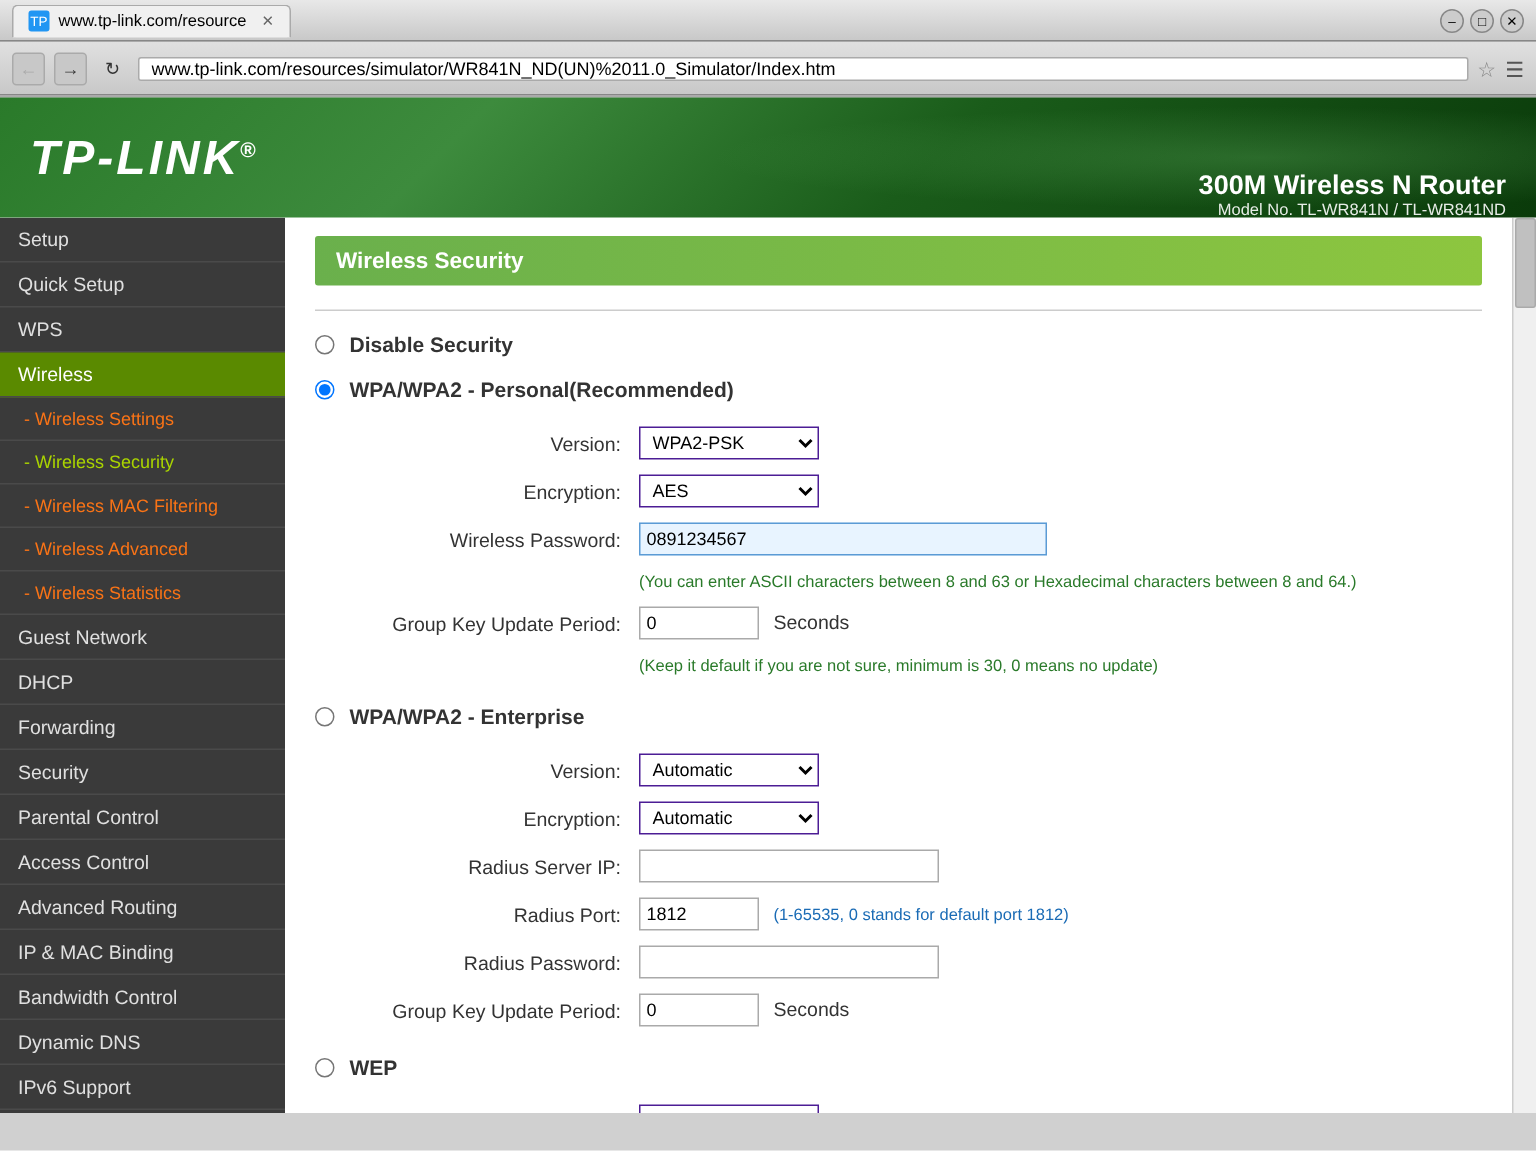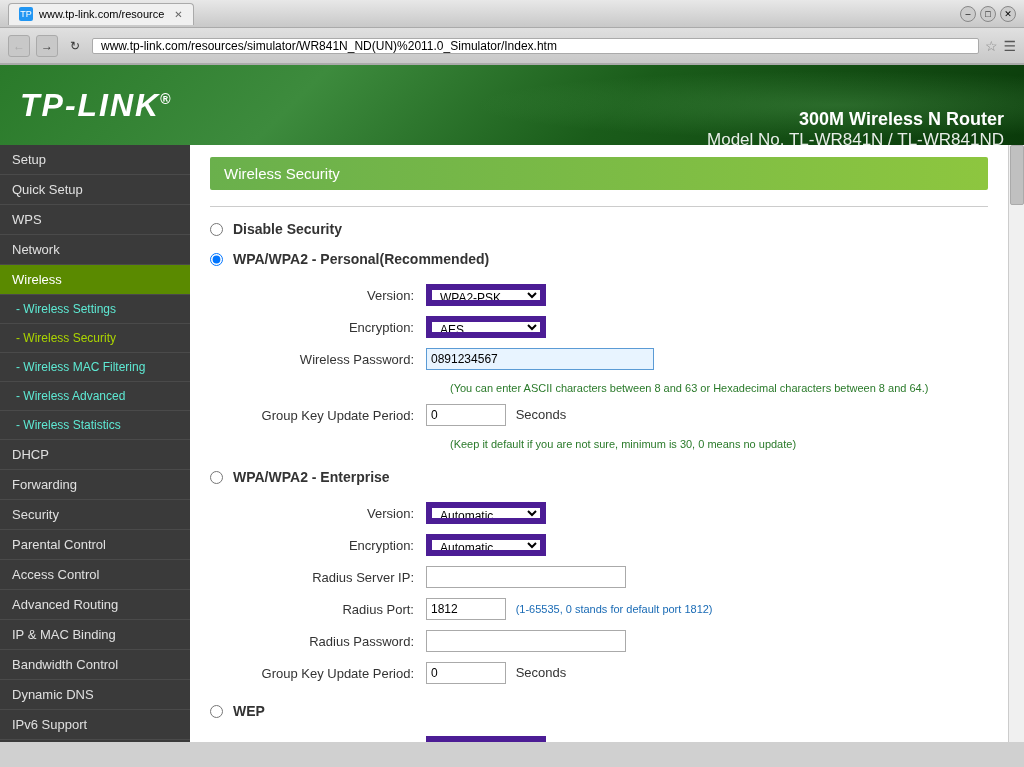--- a/index.html
+++ b/index.html
@@ -116,21 +116,21 @@
       font-style: italic;
     }
     .tp-logo sup { font-size: 14px; vertical-align: super; font-style: normal; }
     .tp-model-info {
       margin-left: auto;
       text-align: right;
       color: white;
       z-index: 1;
     }
     .tp-model-name { font-size: 18px; font-weight: bold; margin-top: 48px; }
-    .tp-model-number { font-size: 17px; opacity: 0.9; }
+    .tp-model-number { font-size: 11px; opacity: 0.9; }
 
     
     .main-area {
       display: flex;
       flex: 1;
       overflow: hidden;
     }
 
     
     .sidebar {
@@ -141,21 +141,21 @@
       color: white;
     }
     .sidebar-item {
       padding: 7px 12px;
       cursor: pointer;
       border-bottom: 1px solid #4a4a4a;
       font-size: 13px;
       color: #e0e0e0;
     }
     .sidebar-item.active { background: #5a8a00; color: white; }
-    .sidebar-item.sub { padding-left: 16px; font-size: 12px; color: #5eead4; }
+    .sidebar-item.sub { padding-left: 16px; font-size: 12px; color: #f97316; }
     .sidebar-item.sub-active { color: #aad400; }
 
     
     .content-area {
       flex: 1;
       background: white;
       overflow-y: auto;
       position: relative;
     }
     .scrollbar-track {
@@ -180,21 +180,21 @@
     
     .page-title-bar {
       background: linear-gradient(to right, #6ab04c, #8dc63f);
       padding: 8px 14px;
       margin: 12px 0 16px 0;
       border-radius: 2px;
     }
     .page-title-bar span {
       color: white;
       font-size: 15px;
-      font-weight: normal;
+      font-weight: bold;
     }
 
     
     .section-divider {
       border: none;
       border-top: 1px solid #ccc;
       margin: 10px 0;
     }
 
     
@@ -209,43 +209,43 @@
       font-size: 14px;
       font-weight: bold;
       color: #333;
     }
     .form-table { width: 100%; border-collapse: collapse; margin-left: 30px; }
     .form-table td { padding: 5px 6px; vertical-align: middle; font-size: 13px; }
     .label-td { text-align: right; width: 180px; color: #333; padding-right: 10px; }
     .form-select {
       width: 120px;
       height: 22px;
-      border: 6px solid #4c1d95;
+      border: 1px solid #4c1d95;
       background: white;
       font-size: 12px;
       padding: 0 4px;
     }
     .form-input {
       height: 22px;
       border: 1px solid #aaa;
       padding: 0 4px;
       font-size: 12px;
     }
     .password-input {
-      width: 228px;
+      width: 272px;
       border: 1px solid #5b9bd5;
       background: #e8f4ff;
     }
     .small-input { width: 80px; }
     .medium-input { width: 200px; }
     .hint-text {
       font-size: 11px;
       color: #2a7a2a;
       margin-top: 2px;
-      margin-left: 24px;
+      margin-left: 0;
     }
     .seconds-label { margin-left: 6px; color: #333; }
     .port-hint { color: #1a6bb5; font-size: 11px; margin-left: 6px; }
     input[type="radio"] { margin: 0; }
 
     
     .wep-section { margin-top: 10px; }
   </style>
 </head>
 <body>
@@ -284,27 +284,27 @@
       <div class="tp-model-number">Model No. TL-WR841N / TL-WR841ND</div>
     </div>
   </div>
 
   <div class="main-area">
 
     <div class="sidebar">
       <div class="sidebar-item">Setup</div>
       <div class="sidebar-item">Quick Setup</div>
       <div class="sidebar-item">WPS</div>
-      <div class="sidebar-item">Network</div>
       <div class="sidebar-item active">Wireless</div>
       <div class="sidebar-item sub">- Wireless Settings</div>
       <div class="sidebar-item sub sub-active">- Wireless Security</div>
       <div class="sidebar-item sub">- Wireless MAC Filtering</div>
       <div class="sidebar-item sub">- Wireless Advanced</div>
       <div class="sidebar-item sub">- Wireless Statistics</div>
+      <div class="sidebar-item">Guest Network</div>
       <div class="sidebar-item">DHCP</div>
       <div class="sidebar-item">Forwarding</div>
       <div class="sidebar-item">Security</div>
       <div class="sidebar-item">Parental Control</div>
       <div class="sidebar-item">Access Control</div>
       <div class="sidebar-item">Advanced Routing</div>
       <div class="sidebar-item">IP &amp; MAC Binding</div>
       <div class="sidebar-item">Bandwidth Control</div>
       <div class="sidebar-item">Dynamic DNS</div>
       <div class="sidebar-item">IPv6 Support</div>

